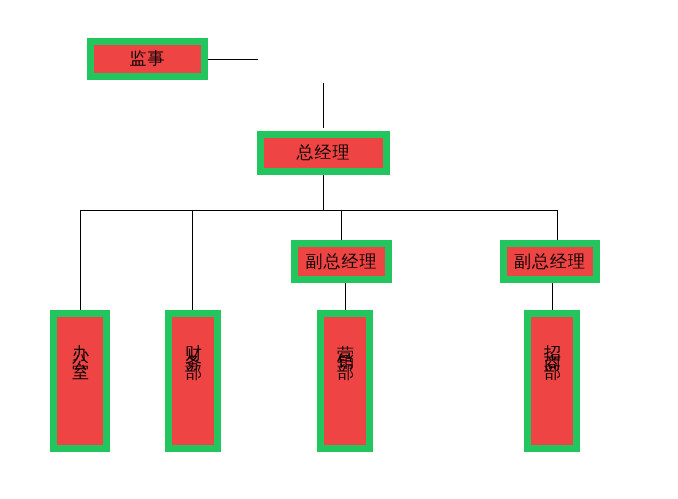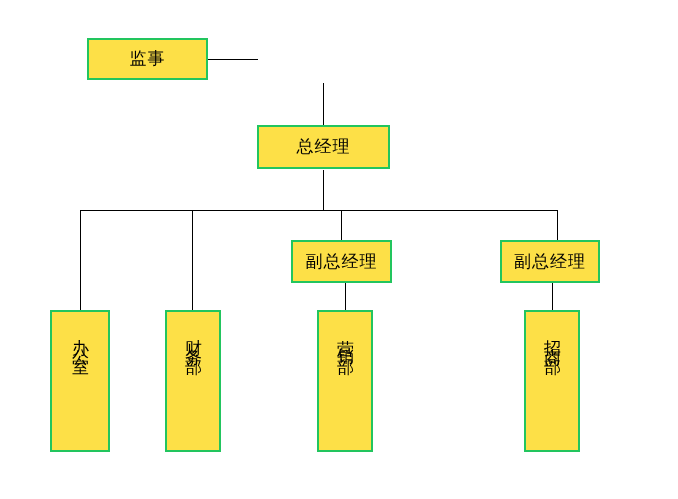--- a/index.html
+++ b/index.html
@@ -16,22 +16,22 @@
     position: relative;
     width: 678px;
     height: 499px;
     background: #ffffff;
     overflow: hidden;
   }
   
   .node {
     position: absolute;
     box-sizing: border-box;
-    border: 2px solid #22c55e;
-    background: #fde047;
+    border: 7px solid #22c55e;
+    background: #ef4444;
     display: flex;
     align-items: center;
     justify-content: center;
     z-index: 3;
   }
   .node .node-label {
     display: block;
     font-size: 17px;
     line-height: 1.05;
     letter-spacing: 1px;
@@ -86,21 +86,21 @@
 
   <div class="edge v" style="left:345px; top:283px; height:28px;"></div>
 
   <div class="edge v" style="left:552px; top:283px; height:28px;"></div>
 
   <div class="node horiz" style="left:87px; top:38px; width:121px; height:42px;">
     <span class="node-label">监事</span>
   </div>
 
 
-  <div class="node horiz" style="left:257px; top:125px; width:133px; height:44px;">
+  <div class="node horiz" style="left:257px; top:131px; width:133px; height:44px;">
     <span class="node-label">总经理</span>
   </div>
 
   <div class="node horiz" style="left:291px; top:240px; width:101px; height:43px;">
     <span class="node-label">副总经理</span>
   </div>
 
   <div class="node horiz" style="left:500px; top:240px; width:100px; height:43px;">
     <span class="node-label">副总经理</span>
   </div>

